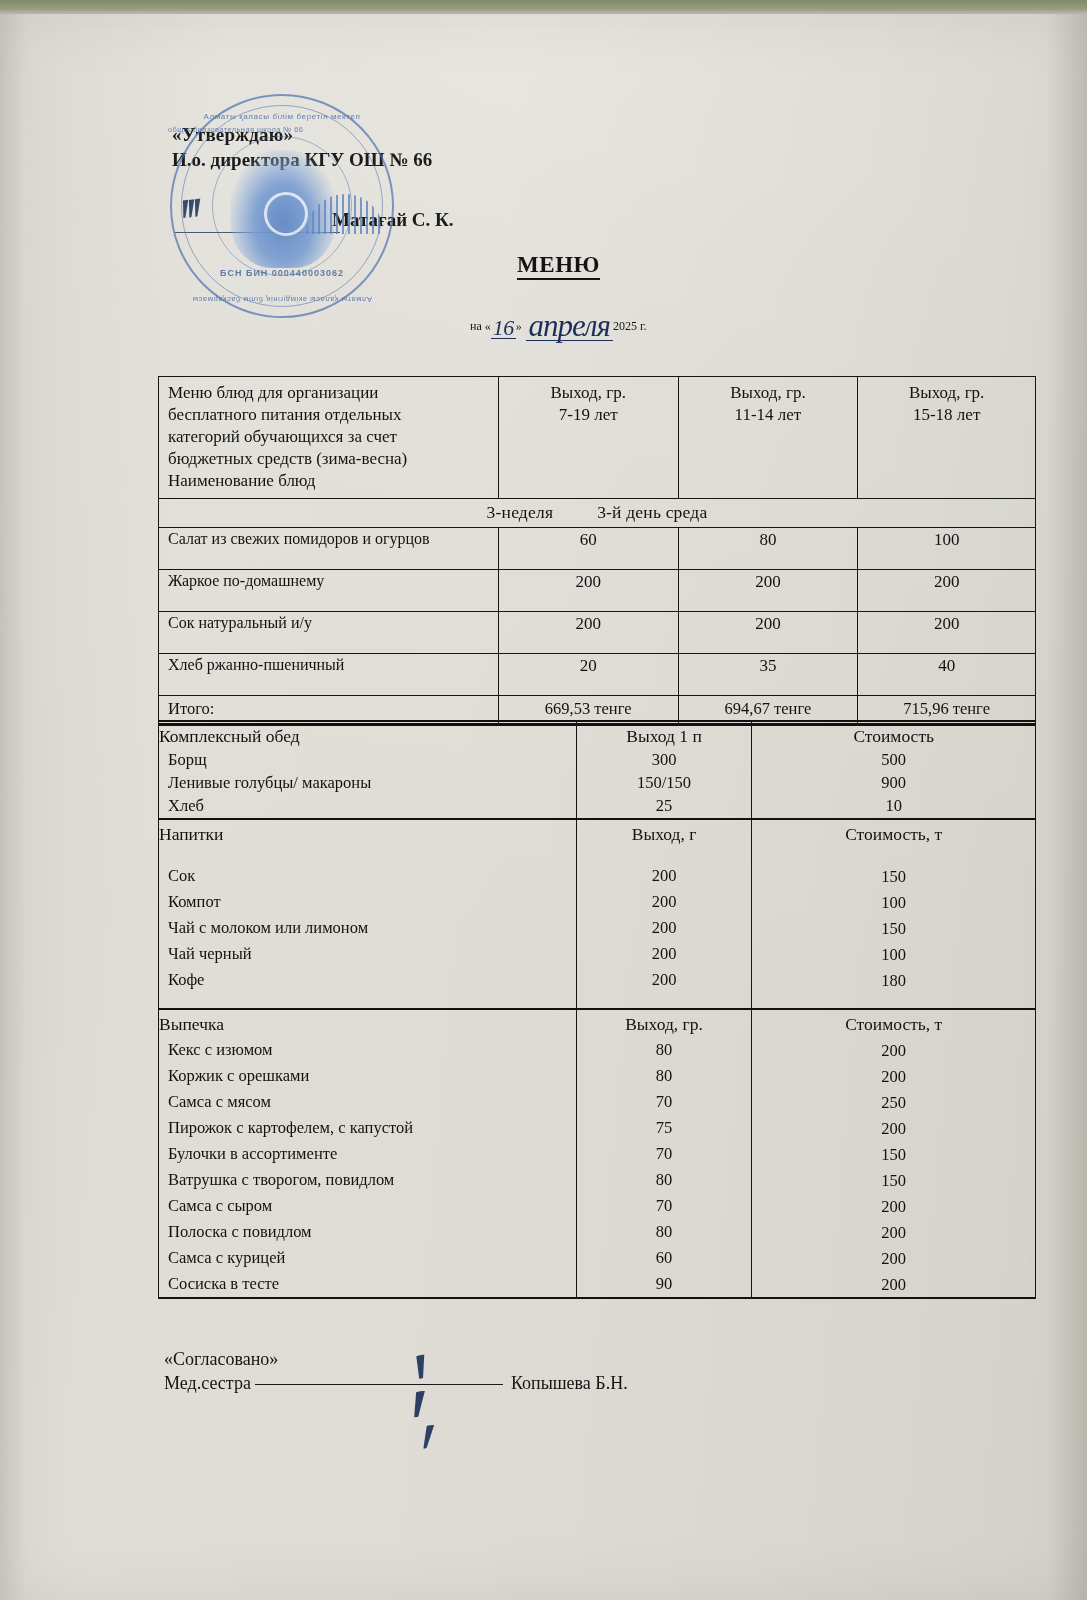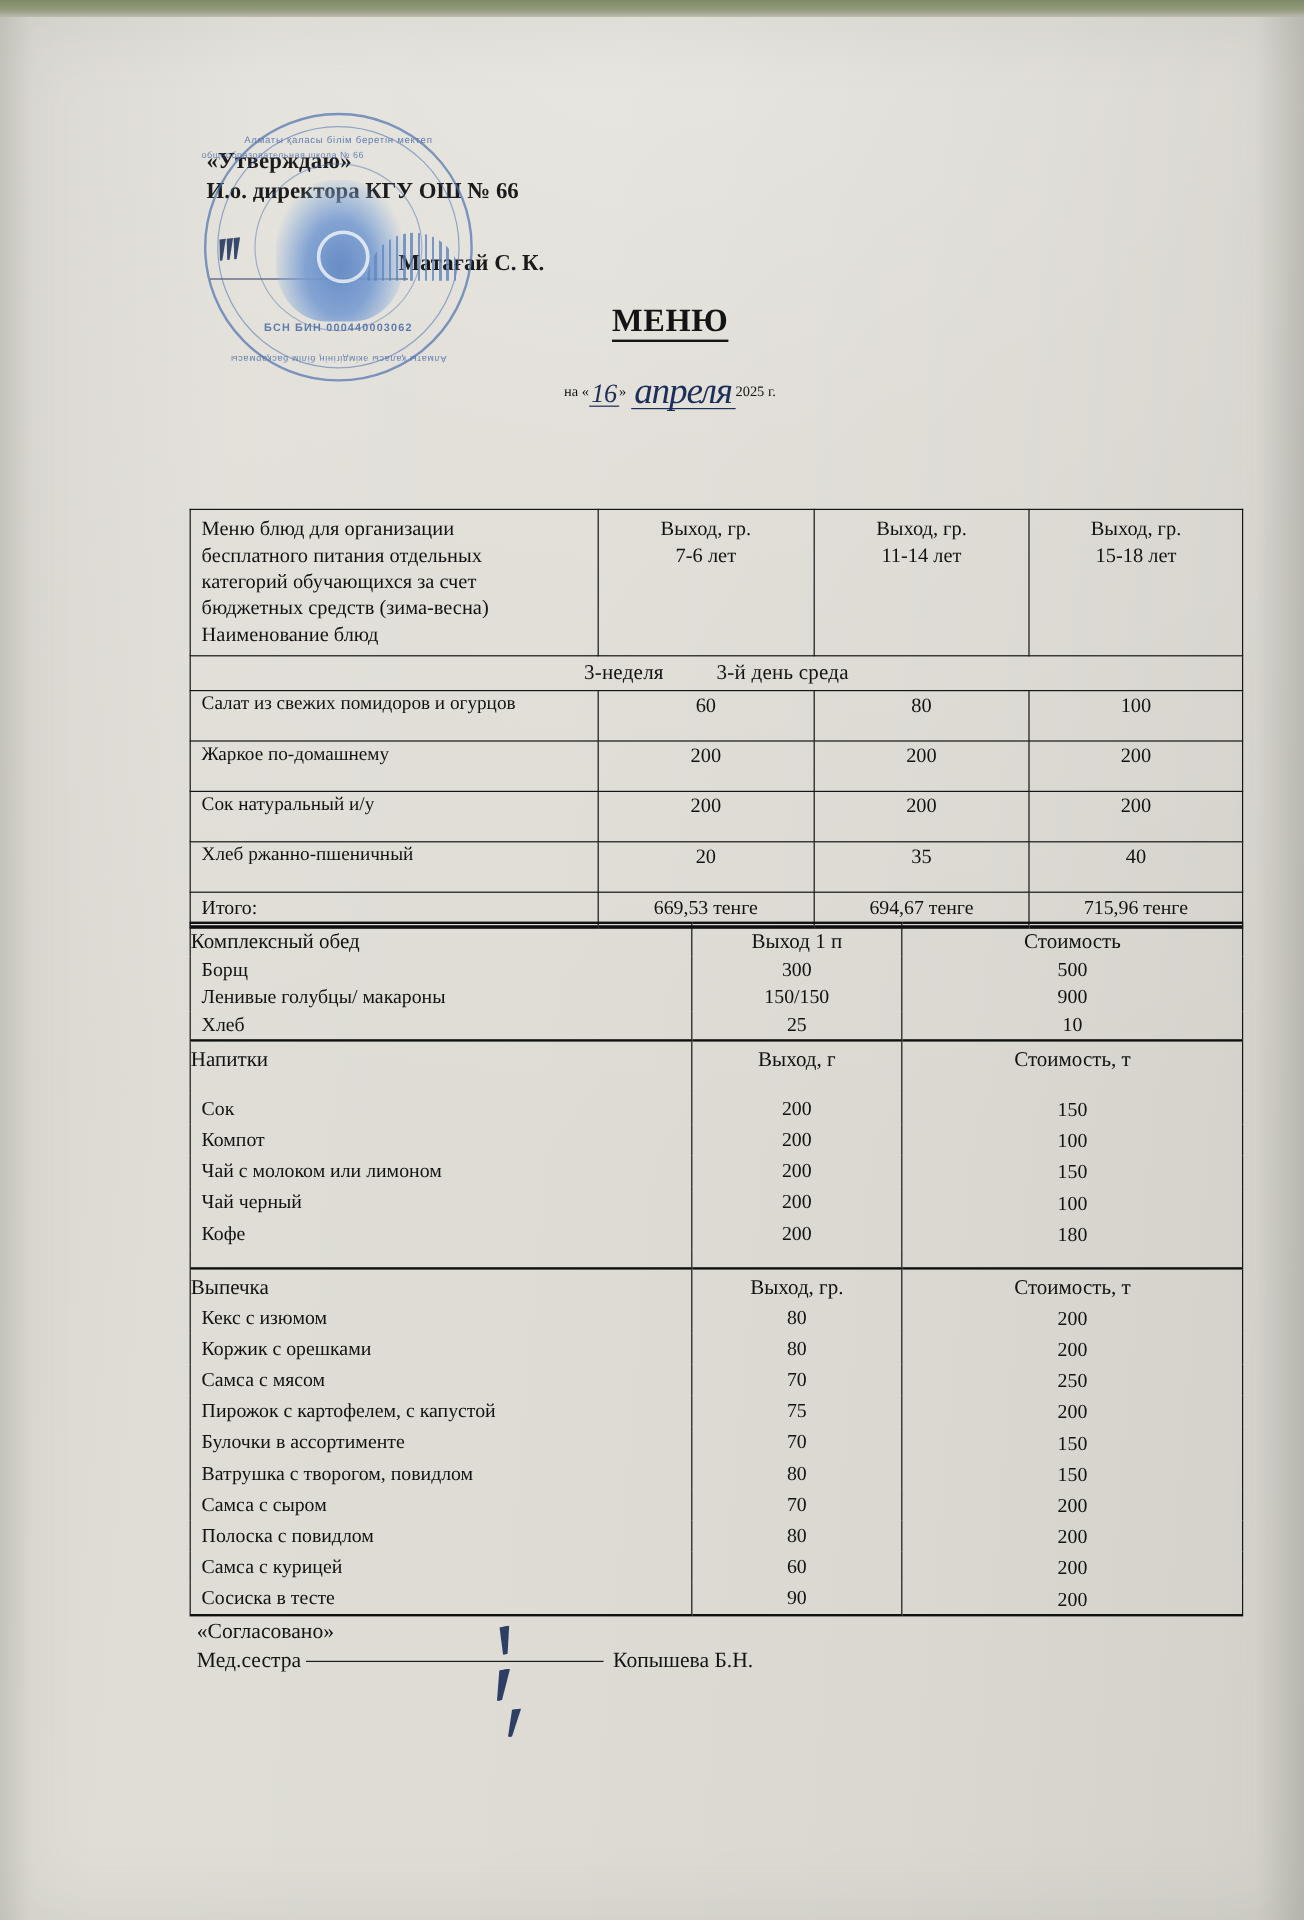--- a/index.html
+++ b/index.html
@@ -86,21 +86,21 @@
   }
   .sigdir {
     position:absolute; left:176px; top:172px;
     font-family:"Liberation Serif", serif; font-size:56px; color:#1c2f59;
     font-style:italic; transform:rotate(-6deg); opacity:.85;
     letter-spacing:-6px;
   }
 
   .menuTitle {
     position:absolute; left:0; top:238px; width:1087px; text-align:center;
-    font-size:27px; font-weight:bold; color:#141414; letter-spacing:.5px;
+    font-size:23px; font-weight:bold; color:#141414; letter-spacing:.5px;
     padding-left:30px;
   }
   .menuTitle span { border-bottom:2.5px solid #141414; padding-bottom:1px; }
 
   .dateline {
     position:absolute; left:470px; top:292px;
     font-size:15px; color:#141414; white-space:nowrap;
   }
   .dateline .sm { font-size:12px; }
   .dateline .hw {
@@ -108,21 +108,21 @@
     color:#1c2f59; letter-spacing:-.5px; border-bottom:1.5px solid #1c2f59;
     padding:0 2px; display:inline-block; line-height:.9; position:relative; top:5px;
   }
   .dateline .hw2 {
     font-family:"Liberation Serif", serif; font-style:italic; font-size:31px;
     color:#1c2f59; letter-spacing:-1px; border-bottom:1.5px solid #1c2f59;
     padding:0 3px; display:inline-block; line-height:.9; position:relative; top:6px;
   }
 
   
-  table { border-collapse:collapse; font-size:16.5px; color:#121212;margin-top:48px; }
+  table { border-collapse:collapse; font-size:16.5px; color:#121212; }
   .t1 { position:absolute; left:158px; top:362px; width:878px; }
   .t1 td { border:1.6px solid #151515; padding:2px 6px; vertical-align:top; }
   .t1 .hcell { font-size:17px; line-height:1.30; padding:5px 8px 6px 9px; }
   .t1 .hnum  { text-align:center; font-size:17px; line-height:1.30; padding-top:5px; }
   .t1 .week  { text-align:center; font-size:17.5px; padding:3px 0 4px 0; letter-spacing:.2px; }
   .t1 .week i { font-style:normal; display:inline-block; }
   .t1 .week .gap { display:inline-block; width:44px; }
   .t1 .dish { font-size:16px; padding:2px 6px 21px 9px; white-space:nowrap; }
   .t1 .num  { text-align:center; font-size:17px; padding:2px 0 3px 0; }
   .t1 .total { font-size:16.5px; padding:3px 6px 4px 9px; }
@@ -213,21 +213,21 @@
           <tr>
         <td class="hcell" style="width:340px">
           <div>Меню блюд для организации</div>
           <div>бесплатного питания отдельных</div>
           <div>категорий обучающихся за счет</div>
           <div>бюджетных средств (зима-весна)</div>
           <div>Наименование блюд</div>
         </td>
         <td class="hnum" style="width:180px">
           <div>Выход, гр.</div>
-          <div>7-6 лет</div>
+          <div>7-19 лет</div>
         </td>
         <td class="hnum" style="width:180px">
           <div>Выход, гр.</div>
           <div>11-14 лет</div>
         </td>
         <td class="hnum" style="width:178px">
           <div>Выход, гр.</div>
           <div>15-18 лет</div>
         </td>
       </tr>

